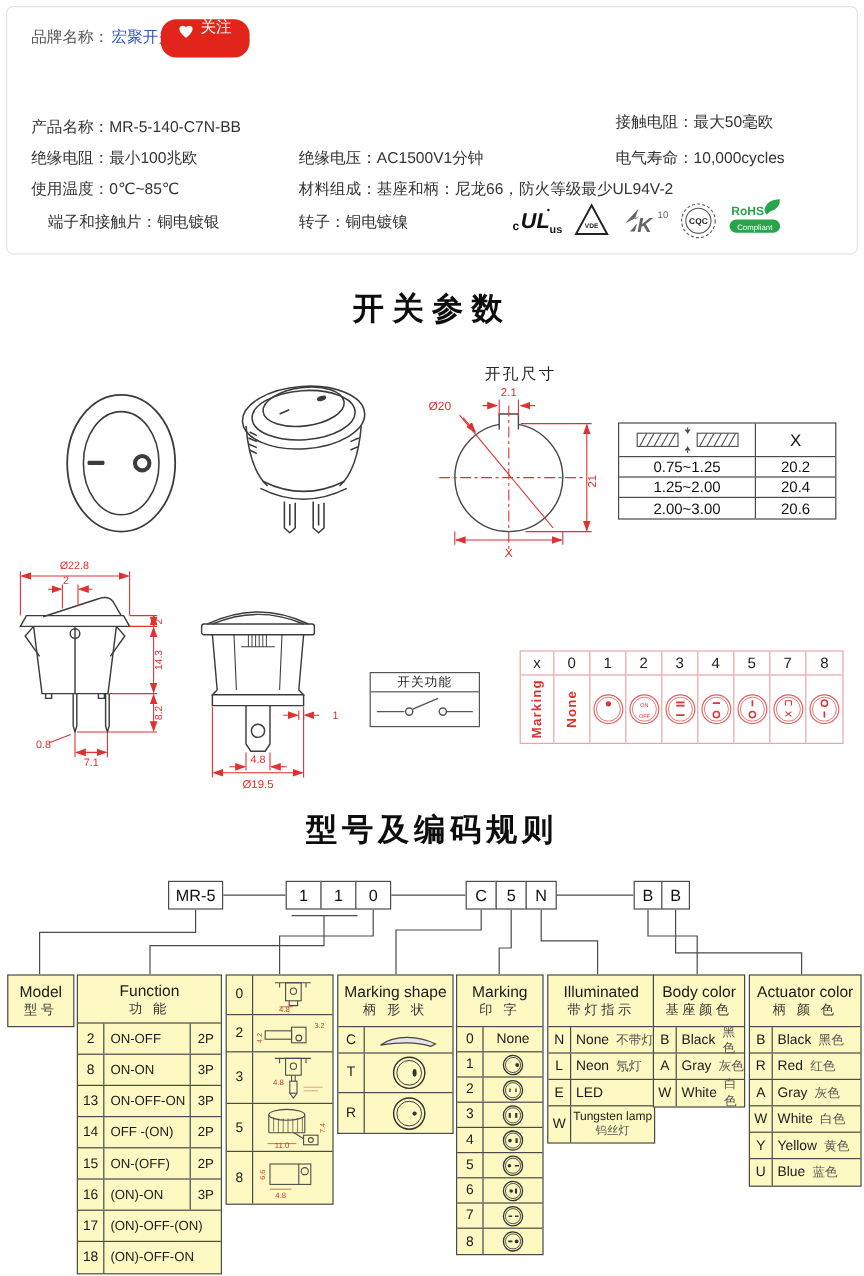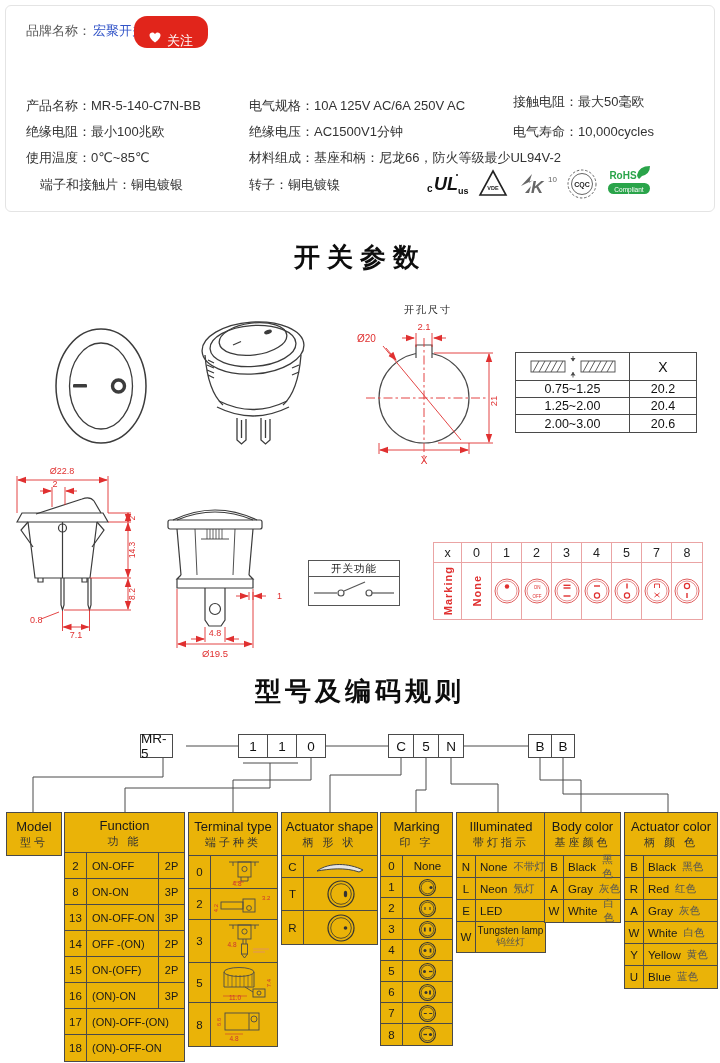--- a/index.html
+++ b/index.html
@@ -3,45 +3,45 @@
 <meta charset="utf-8">
 <style>
 *{margin:0;padding:0;box-sizing:border-box}
 html,body{background:#fff}
 body{font-family:"Liberation Sans","DejaVu Sans",sans-serif;color:#333}
 .page{position:relative;width:720px;height:1063px;background:#fff;overflow:hidden}
 .abs{position:absolute}
 .card{position:absolute;left:5px;top:5px;width:710px;height:207px;border:1px solid #e4e4e4;border-radius:6px;background:#fff}
 .brandrow{position:absolute;left:20px;top:16px;font-size:13px;color:#555;display:flex;align-items:flex-start}
 .brandname{color:#3355c8;margin-left:2px}
-.follow{position:absolute;left:128px;top:10px;height:26px;padding:16px 15px;background:#e1251b;border:none;border-radius:13px;color:#fff;font-size:13px;display:flex;align-items:flex-start;gap:6px;cursor:pointer}
+.follow{position:absolute;left:128px;top:10px;height:26px;padding:16px 15px;background:#e1251b;border:none;border-radius:13px;color:#fff;font-size:13px;display:flex;align-items:flex-end;gap:6px;cursor:pointer}
 .script{position:absolute;left:20px;top:46px;font-family:"DejaVu Serif","Liberation Serif",serif;font-style:italic;font-weight:700;font-size:22px;letter-spacing:13px;color:#111}
 .spec{position:absolute;font-size:13px;color:#333;white-space:nowrap}
 .h2{position:absolute;left:0;width:720px;text-align:center;font-size:26px;font-weight:700;letter-spacing:7px;color:#0d0d0d}
-.small-label{position:absolute;font-size:10px;color:#222;letter-spacing:2px}
+.small-label{position:absolute;font-size:13px;color:#222;letter-spacing:2px}
 
 .htab{position:absolute;left:515px;top:352px;width:182px;border:1px solid #4a4a4a;background:#fff;font-size:12.5px;color:#111}
 .htab .hr{display:flex;border-bottom:1px solid #4a4a4a}
 .htab .hr:last-child{border-bottom:none}
 .htab .c1{width:114px;border-right:1px solid #4a4a4a;display:flex;align-items:center;justify-content:center}
 .htab .c2{flex:1;display:flex;align-items:center;justify-content:center}
 
 .fnbox{position:absolute;left:308px;top:560px;width:92px;height:46px;border:1px solid #555;background:#fff}
 .fnbox .t{height:16px;border-bottom:1px solid #555;display:flex;align-items:center;justify-content:center;font-size:10.5px;letter-spacing:1px;color:#222}
 
 .mstrip{position:absolute;left:433px;top:542px;display:grid;grid-template-columns:28px repeat(8,30px);grid-template-rows:20px 56px;border:1px solid #eaa4a4;background:#fff}
 .mstrip>div{border-right:1px solid #eaa4a4;border-bottom:1px solid #eaa4a4;display:flex;align-items:center;justify-content:center}
 .mstrip>div:nth-child(9n){border-right:none}
 .mstrip>div:nth-child(n+10){border-bottom:none}
 .mh{font-size:12.5px;color:#222}
 .mv{writing-mode:vertical-rl;transform:rotate(180deg);color:#e03030;font-size:11px;font-weight:700;letter-spacing:1px}
 
 .cbox{position:absolute;top:734px;height:24px;border:1px solid #4a4a4a;background:#fff;display:flex;align-items:center;justify-content:center;font-size:13.5px;color:#111}
 
-.ct{position:absolute;top:812px;border:1px solid #4a4a4a;background:#eab308;font-size:11px;color:#1a1a1a}
+.ct{position:absolute;top:812px;border:1px solid #4a4a4a;background:#fef9c3;font-size:11px;color:#1a1a1a}
 .ct .hd{display:flex;flex-direction:column;align-items:center;justify-content:center;border-bottom:1px solid #4a4a4a;height:43px}
 .hd .en{font-size:13px;line-height:16px}
 .hd .zh{font-size:11px;line-height:14px;letter-spacing:3px;color:#333}
 .ct .r{display:flex;align-items:stretch;border-bottom:1px solid #4a4a4a}
 .ct .r:last-child{border-bottom:none}
 .ct .c{display:flex;align-items:center;justify-content:center}
 .ct .code{width:22px;border-right:1px solid #4a4a4a;flex:none;font-size:11.5px}
 .ct .fill{flex:1}
 .fx .r{height:26px}
 .fx .fn{flex:1;display:flex;align-items:center;padding-left:5px;font-size:11px}
@@ -73,21 +73,20 @@
       <span class="brandname">宏聚开关</span>
     </div>
     <button class="follow">
       <svg width="12" height="11" viewBox="0 0 12 11">
           <path d="M6,10.5 C2,7.5 0.5,5 0.5,3.2 C0.5,1.4 2,0.5 3.3,0.5 C4.5,0.5 5.5,1.2 6,2 C6.5,1.2 7.5,0.5 8.7,0.5 C10,0.5 11.5,1.4 11.5,3.2 C11.5,5 10,7.5 6,10.5 Z" fill="#fff"></path>
         </svg>
       <span>关注</span>
     </button>
 
     <div class="spec" style="left:20px;top:91px"><span>产品名称：</span><span>MR-5-140-C7N-BB</span></div>
-    <div class="spec" style="left:243px;top:91px"><span>电气规格：</span><span>10A 125V AC/6A 250V AC</span></div>
     <div class="spec" style="left:507px;top:87px"><span>接触电阻：</span><span>最大50毫欧</span></div>
     <div class="spec" style="left:20px;top:117px"><span>绝缘电阻：</span><span>最小100兆欧</span></div>
     <div class="spec" style="left:243px;top:117px"><span>绝缘电压：</span><span>AC1500V1分钟</span></div>
     <div class="spec" style="left:507px;top:117px"><span>电气寿命：</span><span>10,000cycles</span></div>
     <div class="spec" style="left:20px;top:143px"><span>使用温度：</span><span>0℃~85℃</span></div>
     <div class="spec" style="left:243px;top:143px"><span>材料组成：</span><span>基座和柄：尼龙66，防火等级最少UL94V-2</span></div>
     <div class="spec" style="left:34px;top:170px"><span>端子和接触片：</span><span>铜电镀银</span></div>
     <div class="spec" style="left:243px;top:170px"><span>转子：</span><span>铜电镀镍</span></div>
 
     <svg class="abs" style="left:420px;top:160px" width="44" height="32" viewBox="0 0 44 32">
@@ -366,21 +365,21 @@
       <path d="M270,35 V60 H125 V84"></path>
       <path d="M311,30 V52 H233 V84"></path>
       <path d="M401,30 V47 H330 V84"></path>
       <path d="M426,30 V62 H416 V84"></path>
       <path d="M451,30 V56 H498 V84"></path>
       <path d="M540,30 V52 H581 V84"></path>
       <path d="M563,30 V66 H668 V84"></path>
     </g>
   </svg>
 
-  <div class="cbox" style="left:140px;width:33px">MR-5</div>
+  <div class="cbox" style="left:140px;width:46px">MR-5</div>
   <div class="cbox" style="left:238px;width:30px">1</div>
   <div class="cbox" style="left:267px;width:30px">1</div>
   <div class="cbox" style="left:296px;width:30px">0</div>
   <div class="cbox" style="left:388px;width:26px">C</div>
   <div class="cbox" style="left:413px;width:26px">5</div>
   <div class="cbox" style="left:438px;width:26px">N</div>
   <div class="cbox" style="left:528px;width:24px">B</div>
   <div class="cbox" style="left:551px;width:24px">B</div>
 
   <div class="ct" style="left:6px;width:56px;height:44px">
@@ -429,24 +428,20 @@
         <div class="c code">17</div>
         <div class="fn">(ON)-OFF-(ON)</div>
       </div>
     <div class="r">
         <div class="c code">18</div>
         <div class="fn">(ON)-OFF-ON</div>
       </div>
   </div>
 
   <div class="ct" style="left:188px;width:90px">
-    <div class="hd">
-        <span class="en">Terminal type</span>
-        <span class="zh">端子种类</span>
-      </div>
     <div class="r" style="height:33px">
         <div class="c code">0</div>
         <div class="c fill">
       <svg width="62" height="29" viewBox="0 0 62 29">
             <g stroke="#4a4a4a" stroke-width="0.9" fill="none">
               <path d="M16,4 H46 M20,4 V8 M42,4 V8"></path>
               <rect x="25" y="4" width="13" height="15"></rect>
               <circle cx="31.5" cy="11" r="2.6"></circle>
               <path d="M28,19 V23 H35 V19"></path>
             </g>
@@ -516,21 +511,21 @@
             <path d="M12,29 H30" stroke="#c33" stroke-width="0.6"></path>
             <text x="21" y="36" text-anchor="middle" font-size="6.5" fill="#c33">4.8</text>
             <text x="8" y="17" font-size="6" fill="#c33" transform="rotate(-90 8 17)" text-anchor="middle">6.6</text>
           </svg>
     </div>
       </div>
   </div>
 
   <div class="ct" style="left:281px;width:97px">
     <div class="hd">
-        <span class="en">Actuator shape</span>
+        <span class="en">Marking shape</span>
         <span class="zh">柄 形 状</span>
       </div>
     <div class="r" style="height:22px">
         <div class="c code">C</div>
         <div class="c fill">
       <svg width="64" height="18" viewBox="0 0 64 18">
             <path d="M8,13 C20,4 40,5 54,12 L50,14 C36,9 20,11 8,13 Z" fill="#e6e6e6" stroke="#444" stroke-width="1"></path>
           </svg>
     </div>
       </div>

